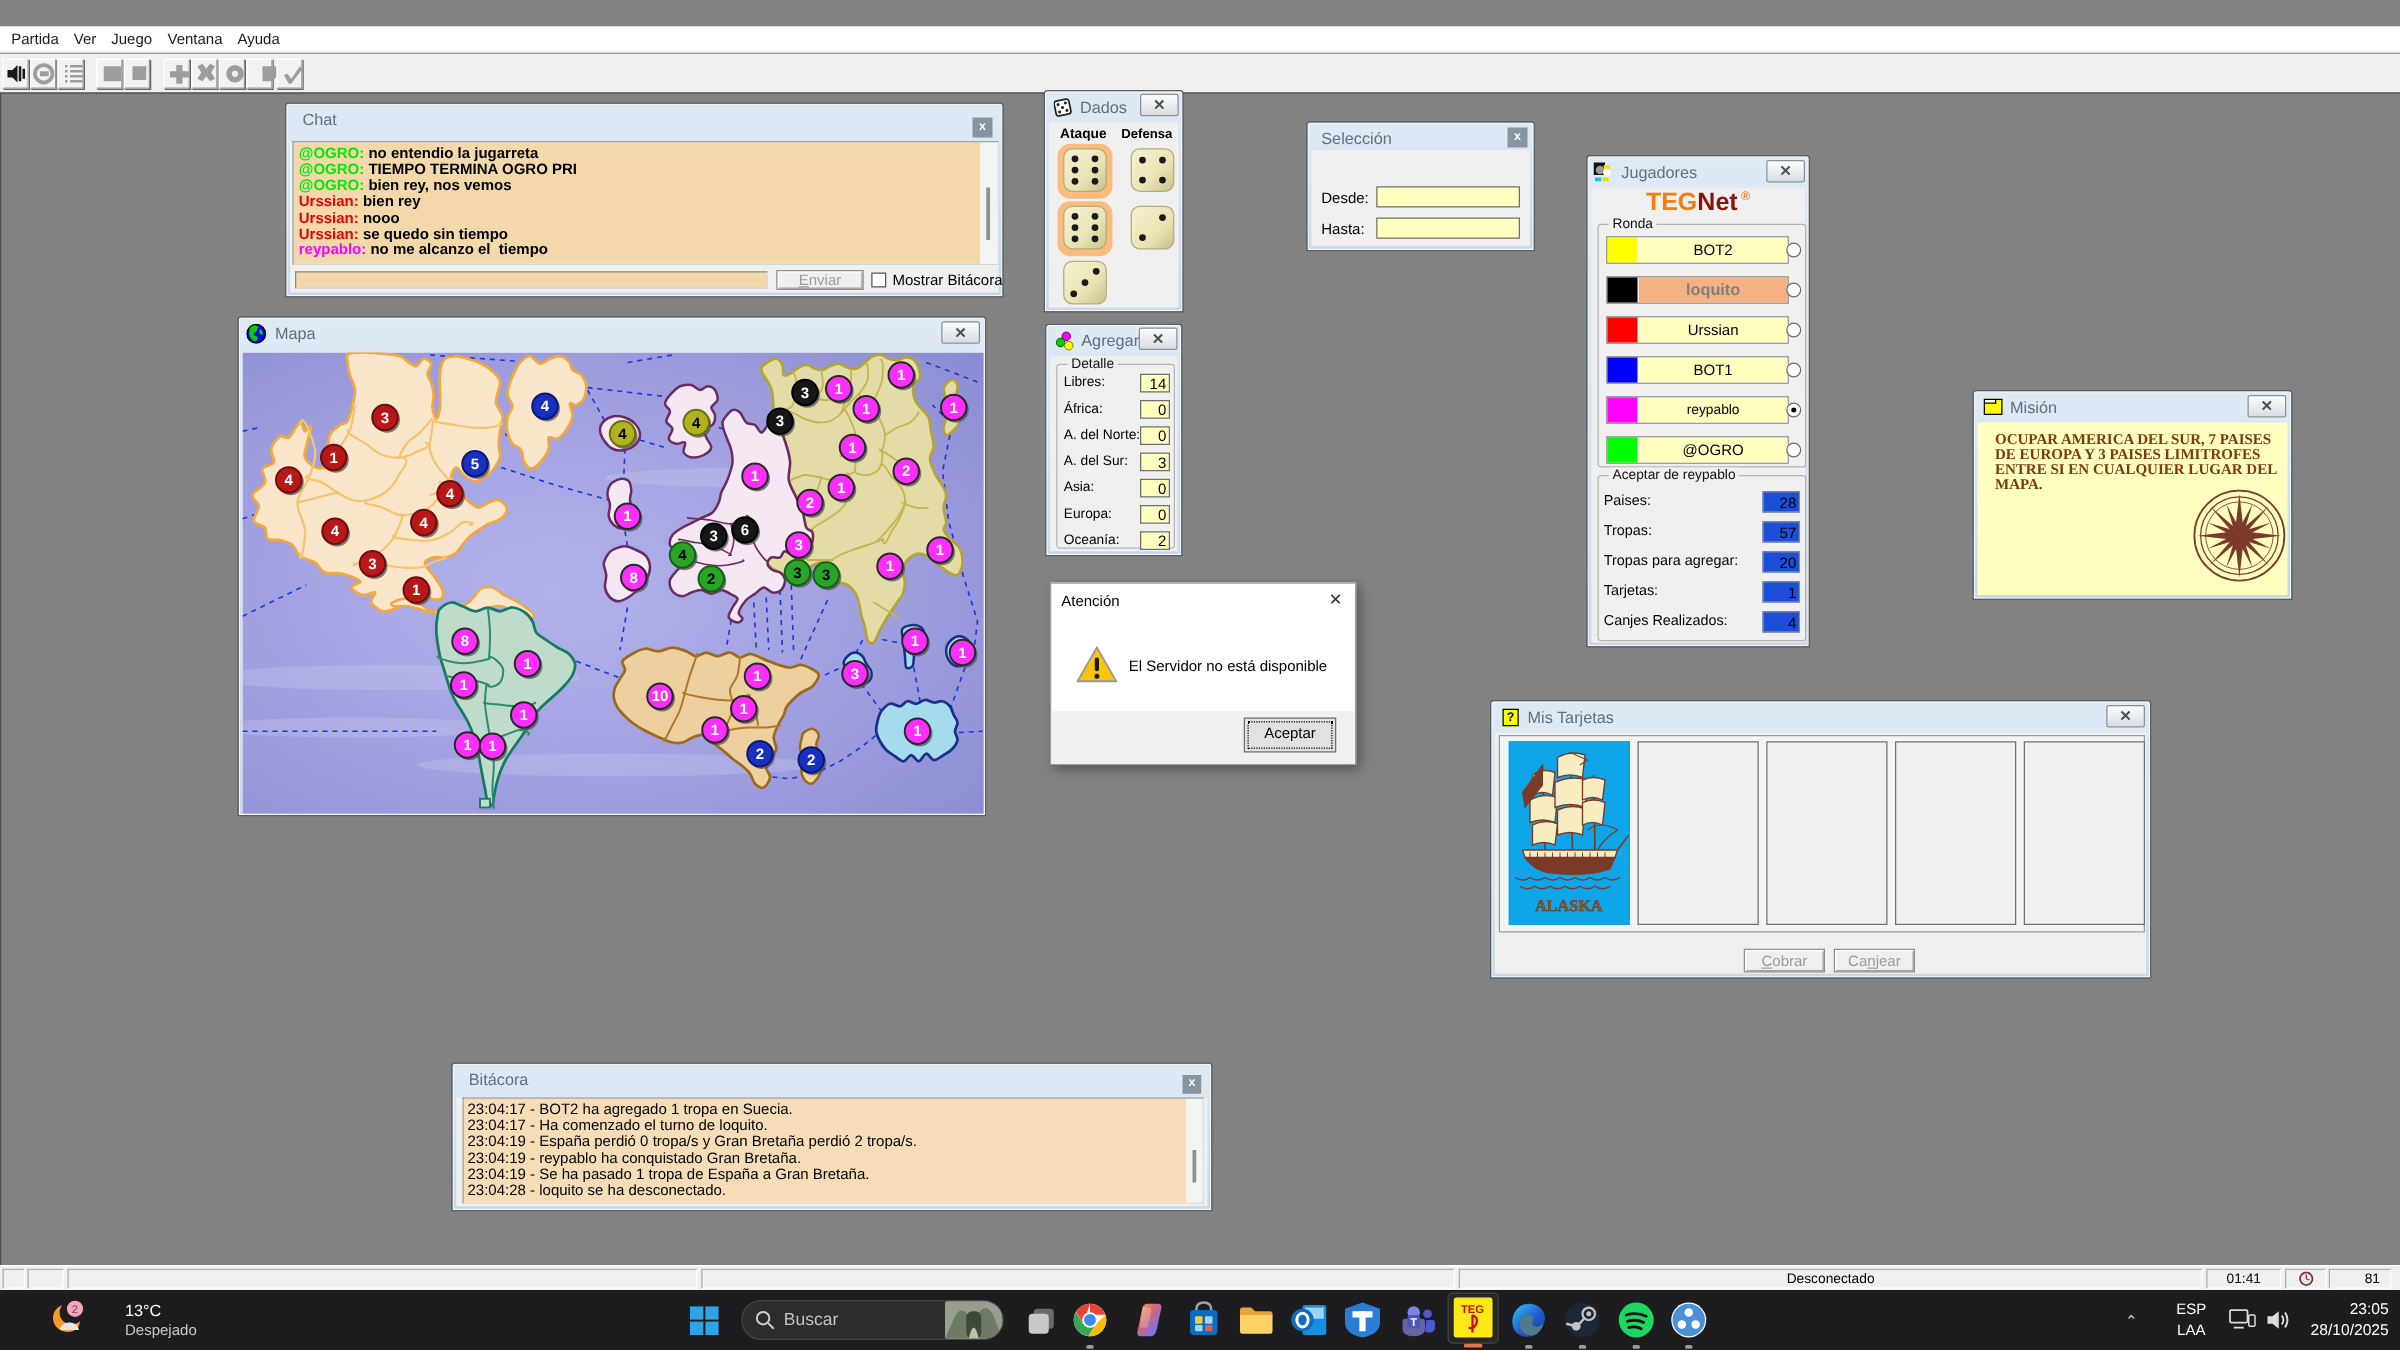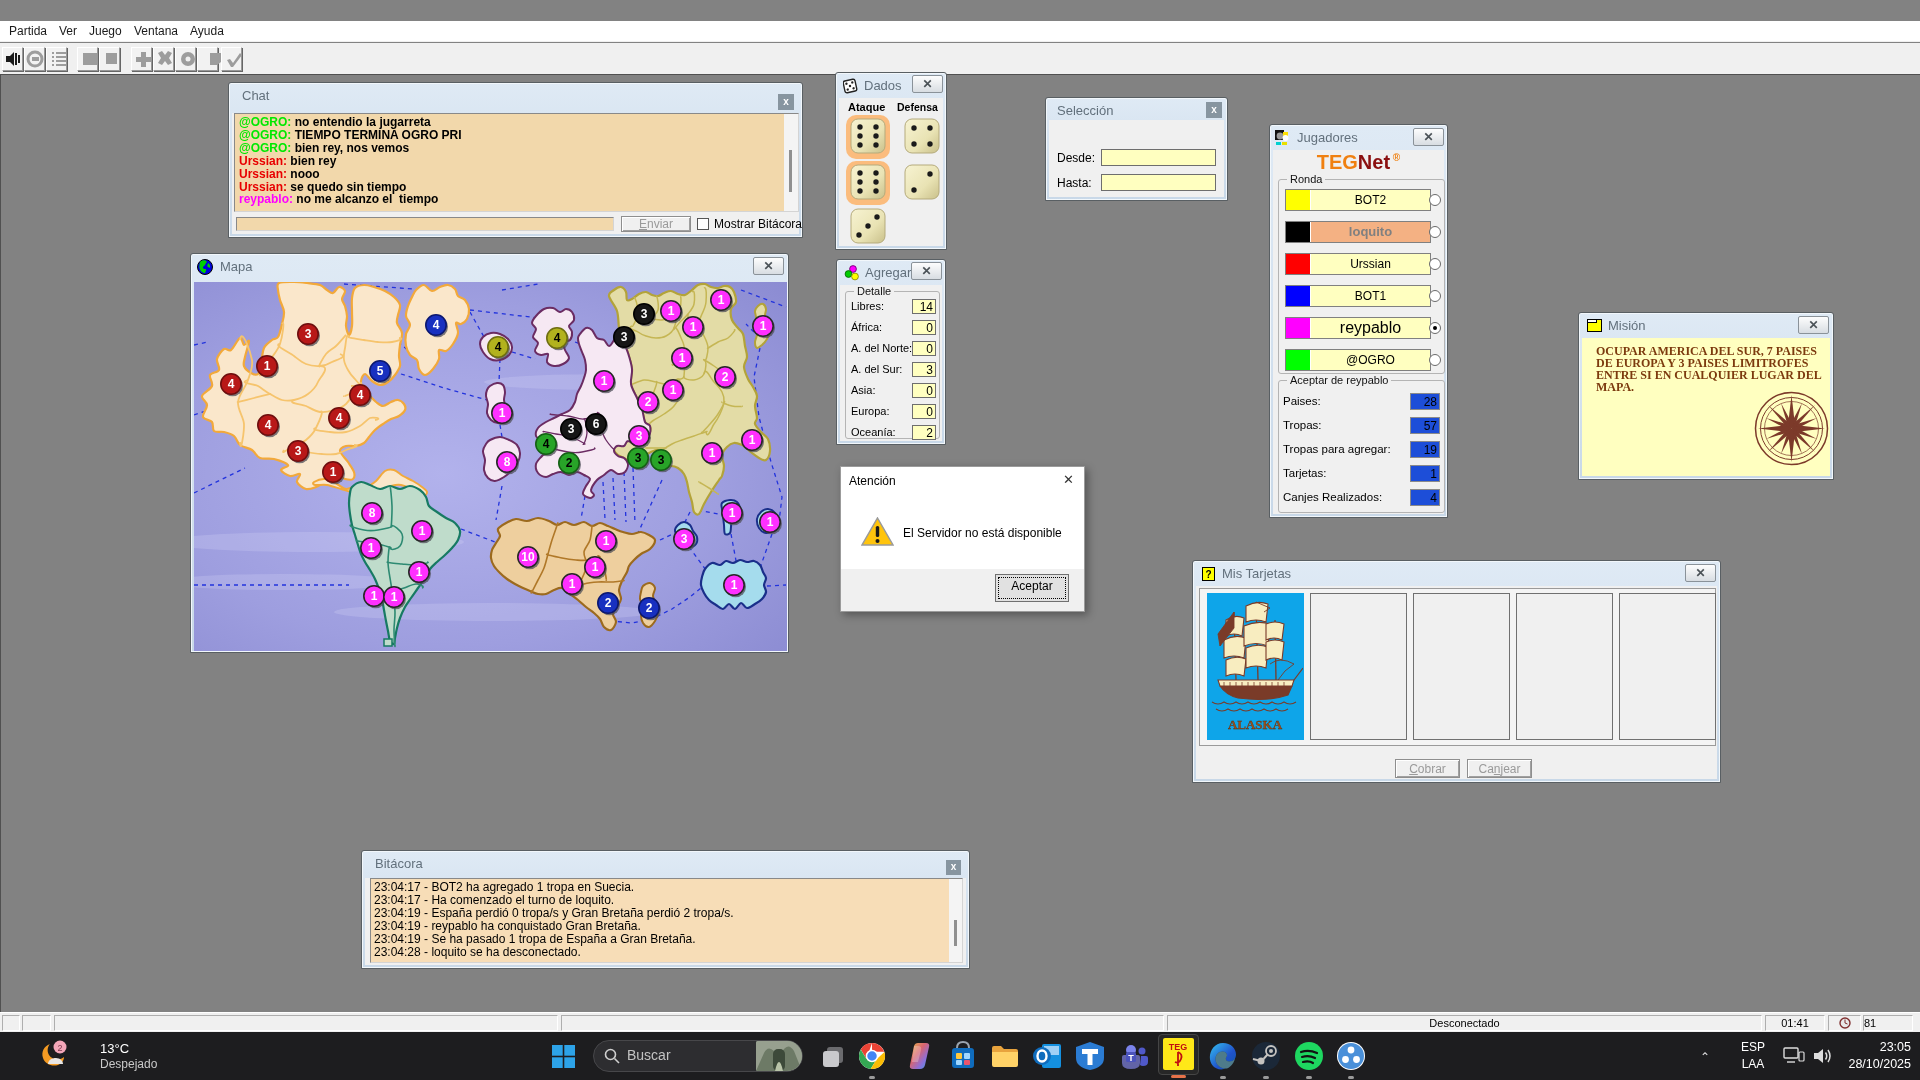--- a/index.html
+++ b/index.html
@@ -671,37 +671,37 @@
         <div style="position:absolute;left:32px;top:74px;width:119px;height:20px;background:#ffffc0;font-size:12px;text-align:center;line-height:20px">Urssian</div>
         <div style="position:absolute;right:3px;top:78px;width:12px;height:12px;border-radius:50%;background:#fff;border:1px solid #6a6a6a"></div>
 
         <div style="position:absolute;left:6px;top:105px;width:146px;height:22px;border:1px solid #808080;background:#fff"></div>
         <div style="position:absolute;left:7px;top:106px;width:24px;height:20px;background:#0000ff"></div>
         <div style="position:absolute;left:32px;top:106px;width:119px;height:20px;background:#ffffc0;font-size:12px;text-align:center;line-height:20px">BOT1</div>
         <div style="position:absolute;right:3px;top:110px;width:12px;height:12px;border-radius:50%;background:#fff;border:1px solid #6a6a6a"></div>
 
         <div style="position:absolute;left:6px;top:137px;width:146px;height:22px;border:1px solid #808080;background:#fff"></div>
         <div style="position:absolute;left:7px;top:138px;width:24px;height:20px;background:#ff00ff"></div>
-        <div style="position:absolute;left:32px;top:138px;width:119px;height:20px;background:#ffffc0;font-size:16px;text-align:center;line-height:20px">reypablo</div>
+        <div style="position:absolute;left:32px;top:138px;width:119px;height:20px;background:#ffffc0;font-size:11px;text-align:center;line-height:20px">reypablo</div>
         <div style="position:absolute;right:3px;top:142px;width:12px;height:12px;border-radius:50%;background:#fff;border:1px solid #6a6a6a"></div>
         <div style="position:absolute;right:7px;top:146px;width:4px;height:4px;border-radius:50%;background:#000"></div>
 
         <div style="position:absolute;left:6px;top:169px;width:146px;height:22px;border:1px solid #808080;background:#fff"></div>
         <div style="position:absolute;left:7px;top:170px;width:24px;height:20px;background:#00ff00"></div>
         <div style="position:absolute;left:32px;top:170px;width:119px;height:20px;background:#ffffc0;font-size:12px;text-align:center;line-height:20px">@OGRO</div>
         <div style="position:absolute;right:3px;top:174px;width:12px;height:12px;border-radius:50%;background:#fff;border:1px solid #6a6a6a"></div>
       </div>
       <div class="gb" style="left:5px;top:230px;width:167px;height:133px">
         <div class="gbl">Aceptar de reypablo</div>
         <div style="position:absolute;left:4px;top:14px;font-size:11.5px">Paises:</div>
         <div class="ofield" style="right:4px;top:12px;width:30px;height:17px;text-align:right;padding-right:2px;line-height:16px">28</div>
         <div style="position:absolute;left:4px;top:38px;font-size:11.5px">Tropas:</div>
         <div class="ofield" style="right:4px;top:36px;width:30px;height:17px;text-align:right;padding-right:2px;line-height:16px">57</div>
         <div style="position:absolute;left:4px;top:62px;font-size:11.5px">Tropas para agregar:</div>
-        <div class="ofield" style="right:4px;top:60px;width:30px;height:17px;text-align:right;padding-right:2px;line-height:16px">19</div>
+        <div class="ofield" style="right:4px;top:60px;width:30px;height:17px;text-align:right;padding-right:2px;line-height:16px">20</div>
         <div style="position:absolute;left:4px;top:86px;font-size:11.5px">Tarjetas:</div>
         <div class="ofield" style="right:4px;top:84px;width:30px;height:17px;text-align:right;padding-right:2px;line-height:16px">1</div>
         <div style="position:absolute;left:4px;top:110px;font-size:11.5px">Canjes Realizados:</div>
         <div class="ofield" style="right:4px;top:108px;width:30px;height:17px;text-align:right;padding-right:2px;line-height:16px">4</div>
       </div>
     </div>
   </div>
 
   <div class="win" style="left:1578px;top:312px;width:256px;height:168px">
     <div class="tbar">
@@ -842,21 +842,21 @@
     <div class="scell" style="left:54px;width:504px"></div>
     <div class="scell" style="left:561px;width:603px"></div>
     <div class="scell" style="left:1167px;width:595px;text-align:center;line-height:15px">Desconectado</div>
     <div class="scell" style="left:1765px;width:60px;text-align:center;line-height:15px">01:41</div>
     <div class="scell" style="left:1828px;width:33px;text-align:center;line-height:15px">
       <svg width="12" height="12" viewBox="0 0 12 12" style="margin-top:1px">
           <circle cx="6" cy="6" r="5" fill="#e8e8e8" stroke="#803030" stroke-width="1.4"></circle>
           <path d="M6 6 L6 2.5 M6 6 L8.5 7" stroke="#803030" stroke-width="1"></path>
         </svg>
     </div>
-    <div class="scell" style="left:1863px;width:50px;line-height:15px;padding-right:8px">81</div>
+    <div class="scell" style="left:1863px;width:50px;text-align:right;line-height:15px;padding-right:8px">81</div>
   </div>
 
   <div id="taskbar">
 
     <svg style="position:absolute;left:36px;top:8px" width="34" height="32" viewBox="0 0 34 32">
       <path d="M14 4 C8 6 5 12 7 18 C9 24 16 27 22 25 C26 23.5 28 20 28 17 C24 21 16 20 13 15 C10.5 10.5 12 6 14 4 Z" fill="#f59b23"></path>
       <path d="M20 18 C24 18 27 21 27 24 L12 24 C12 20 16 18 20 18 Z" fill="#e8e6e3"></path>
       <circle cx="24" cy="7" r="6.5" fill="#f4a7b9"></circle>
       <text x="24" y="10.5" font-size="9" text-anchor="middle" fill="#7d3c4e">2</text>
     </svg>

